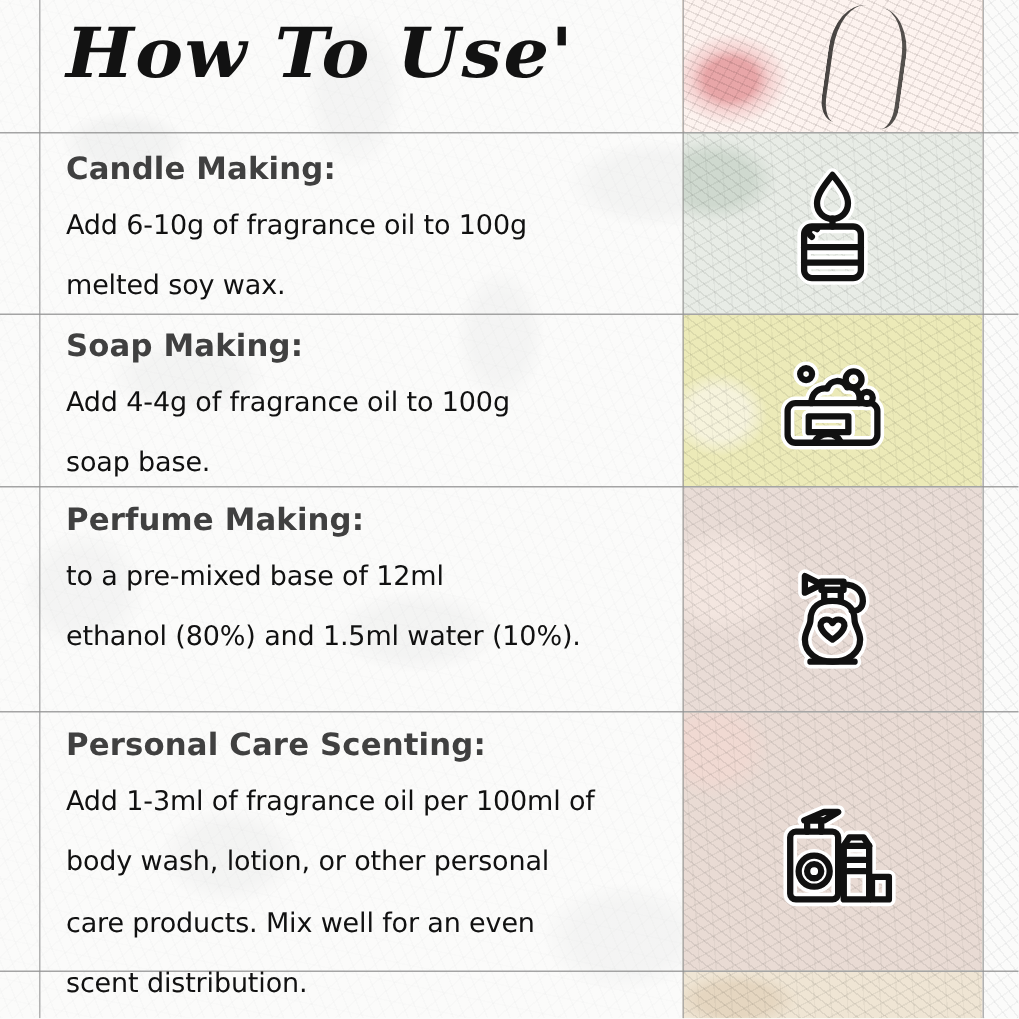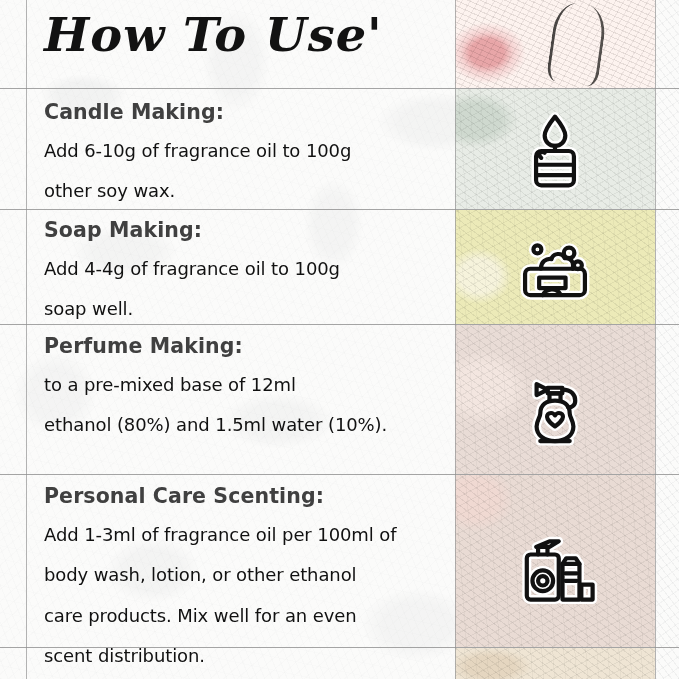--- a/index.html
+++ b/index.html
@@ -201,21 +201,21 @@
   <div class="hrule" style="top:324px;"></div>
   <div class="hrule" style="top:474px;"></div>
   <div class="hrule" style="top:647px;"></div>
 
   <div class="title">How To Use'</div>
 
   <div class="section" style="top:100px;">
     <p class="sec-title">Candle Making:</p>
     <p class="sec-body">
       <span class="ln">Add 6-10g of fragrance oil to 100g</span>
-      <span class="ln">other soy wax.</span>
+      <span class="ln">melted soy wax.</span>
     </p>
   </div>
   <div class="icon-wrap" style="top:105px;height:92px;">
     <svg width="86" height="86" viewBox="0 0 100 100" aria-hidden="true">
       <g>
         <path class="halo" d="M50 10 C58 20 62 26 62 32 C62 39 56.6 44 50 44 C43.4 44 38 39 38 32 C38 26 42 20 50 10 Z"></path>
         <path class="halo" d="M34 50 h32 a6 6 0 0 1 6 6 v28 a6 6 0 0 1 -6 6 h-32 a6 6 0 0 1 -6 -6 v-28 a6 6 0 0 1 6 -6 Z"></path>
         <path class="halo" d="M28 66 h44"></path>
         <path class="halo" d="M28 78 h44"></path>
         <path class="halo" d="M50 44 v6"></path>
@@ -227,21 +227,21 @@
         <path class="ink" d="M50 44 v6"></path>
         <path class="ink" d="M34 58 c-5 -4 -1 -9 4 -6"></path>
       </g>
     </svg>
   </div>
 
   <div class="section" style="top:218px;">
     <p class="sec-title">Soap Making:</p>
     <p class="sec-body">
       <span class="ln">Add 4-4g of fragrance oil to 100g</span>
-      <span class="ln">soap well.</span>
+      <span class="ln">soap base.</span>
     </p>
   </div>
   <div class="icon-wrap" style="top:222px;height:90px;">
     <svg width="88" height="88" viewBox="0 0 100 100" aria-hidden="true">
       <g>
         <path class="halo" d="M22 52 h56 a6 6 0 0 1 6 6 v18 a6 6 0 0 1 -6 6 h-56 a6 6 0 0 1 -6 -6 v-18 a6 6 0 0 1 6 -6 Z"></path>
         <path class="halo" d="M32 62 h30 v12 h-30 Z"></path>
         <path class="halo" d="M34 52 c0 -8 6 -12 12 -11 c2 -7 12 -8 15 -1 c7 -1 11 5 9 12"></path>
         <path class="halo" d="M36 82 c4 -8 16 -9 20 -1"></path>
         <circle class="halo" cx="66" cy="34" r="6"></circle>
@@ -283,21 +283,21 @@
         <path class="ink" d="M50 58 c3 -5 11 -2 8 4 c-2 4 -8 8 -8 8 c0 0 -6 -4 -8 -8 c-3 -6 5 -9 8 -4 Z"></path>
         <path class="ink" d="M34 86 h32"></path>
       </g>
     </svg>
   </div>
 
   <div class="section" style="top:484px;width:412px;">
     <p class="sec-title">Personal Care Scenting:</p>
     <p class="sec-body">
       <span class="ln">Add 1-3ml of fragrance oil per 100ml of</span>
-      <span class="ln">body wash, lotion, or other ethanol</span>
+      <span class="ln">body wash, lotion, or other personal</span>
       <span class="ln">care products. Mix well for an even</span>
       <span class="ln">scent distribution.</span>
     </p>
   </div>
   <div class="icon-wrap" style="top:512px;height:100px;">
     <svg width="94" height="94" viewBox="0 0 100 100" aria-hidden="true">
       <g>
         <path class="halo" d="M24 42 h26 a4 4 0 0 1 4 4 v40 a4 4 0 0 1 -4 4 h-26 a4 4 0 0 1 -4 -4 v-40 a4 4 0 0 1 4 -4 Z"></path>
         <path class="halo" d="M32 42 v-8 h10 v8"></path>
         <path class="halo" d="M30 34 h14 l10 -6 h-10 Z"></path>

